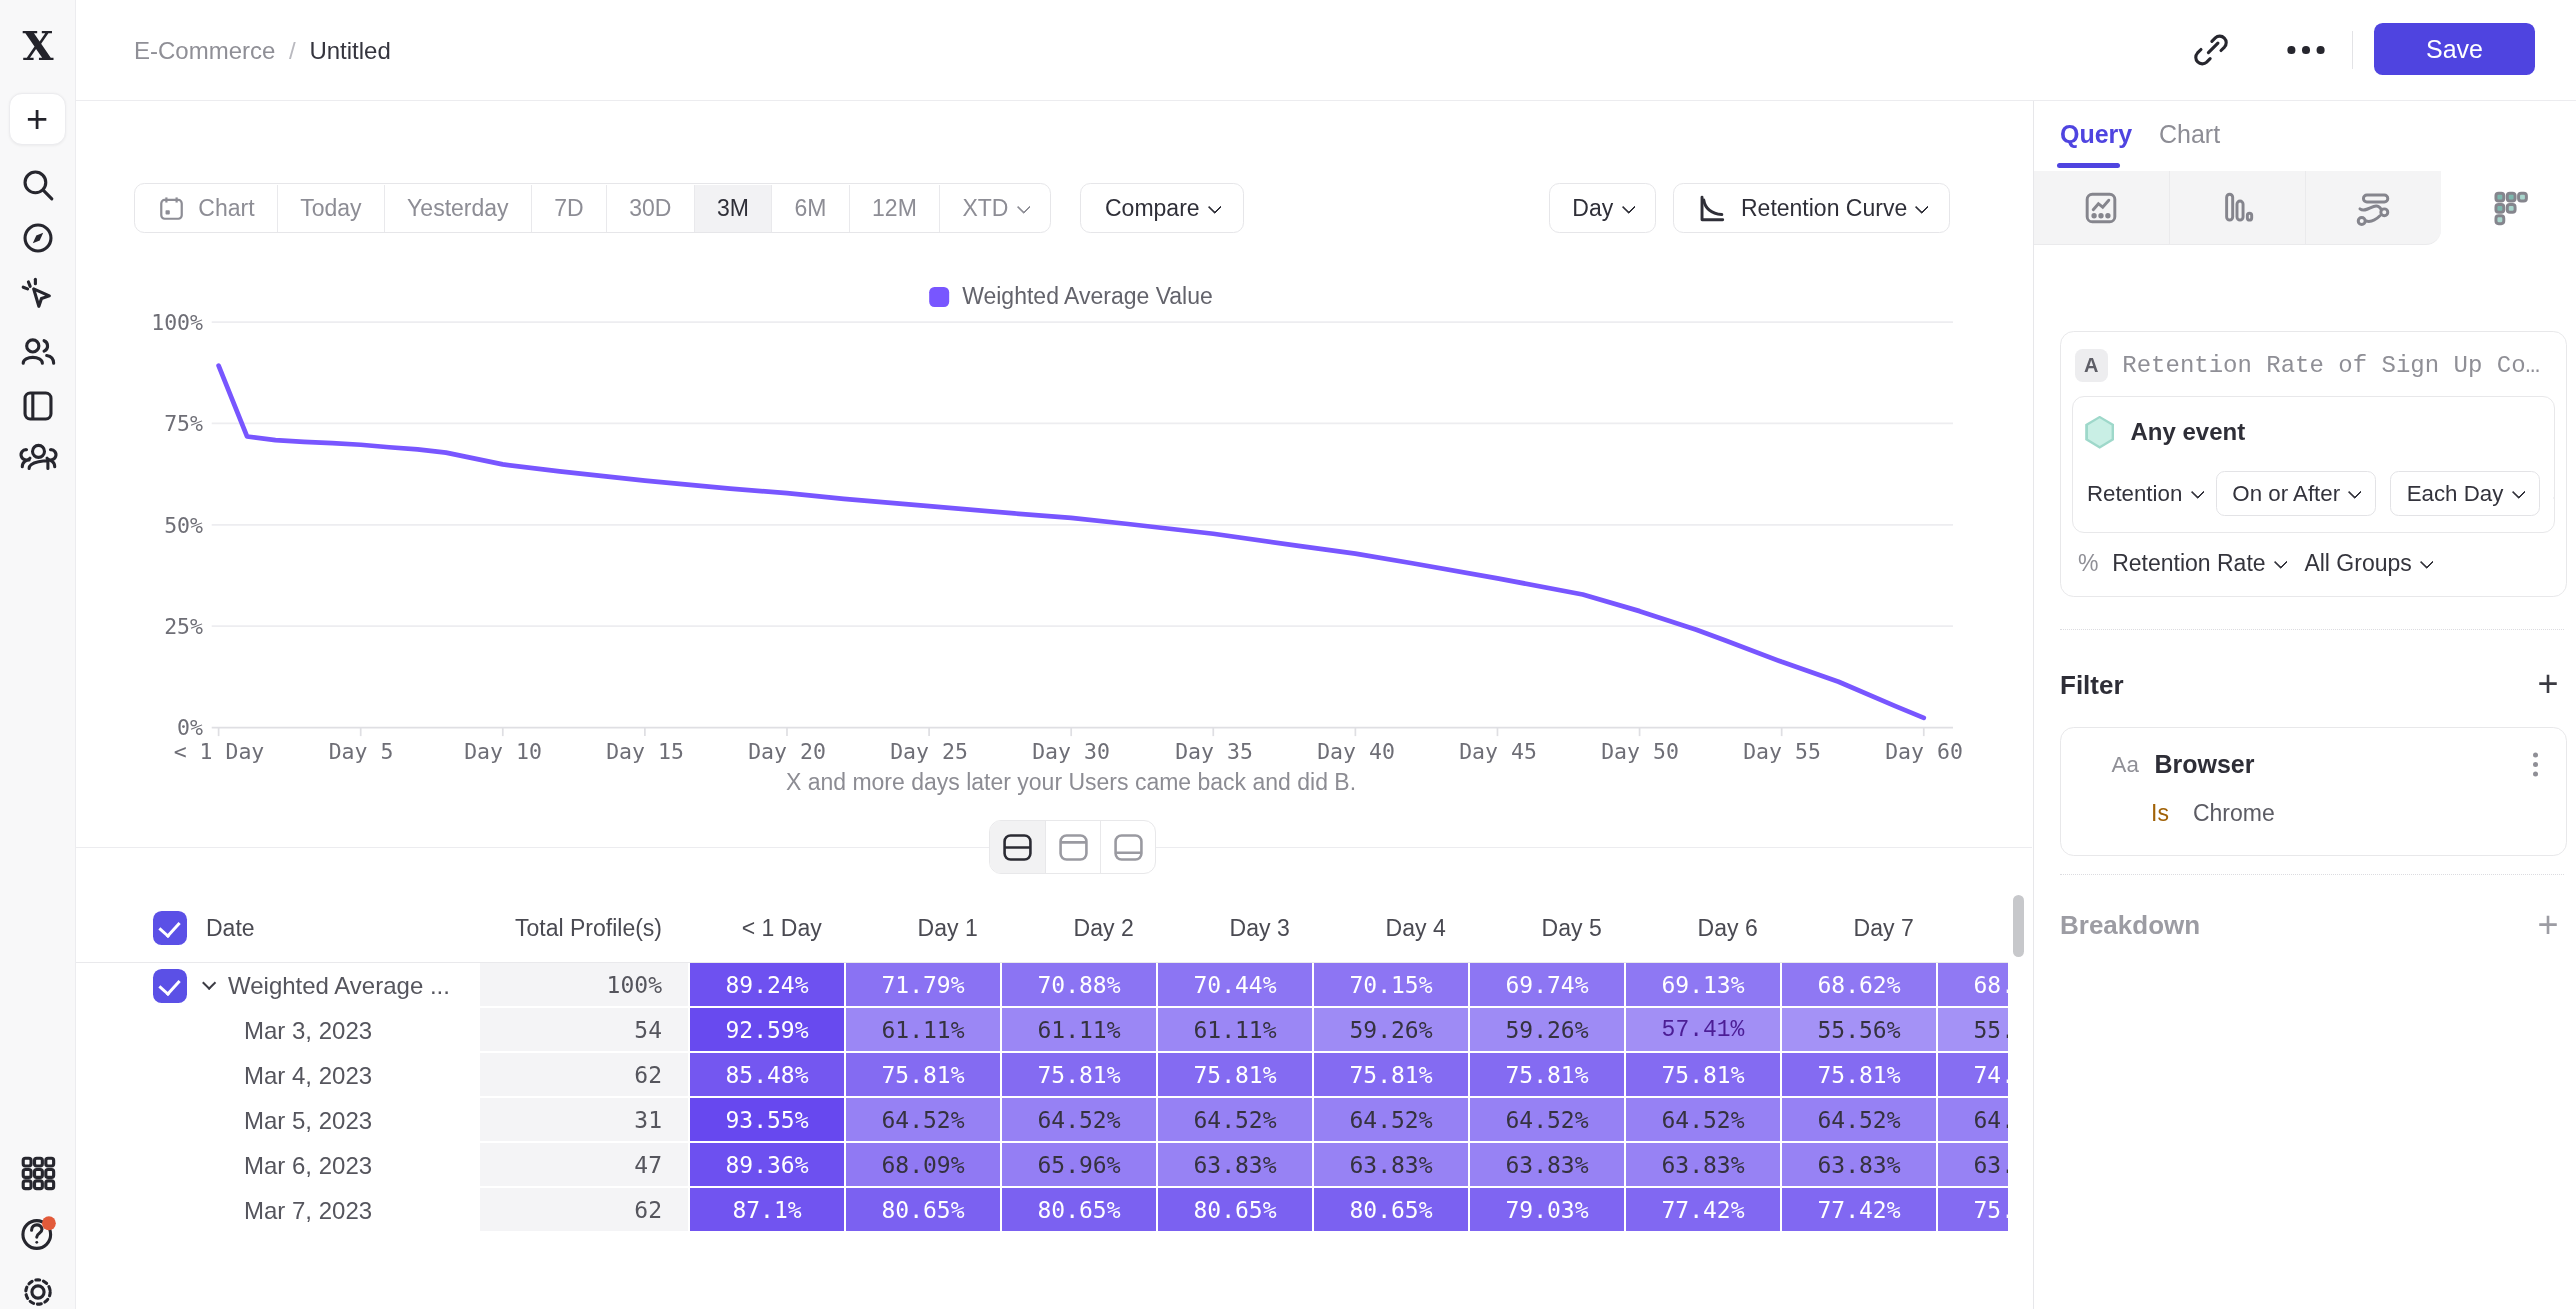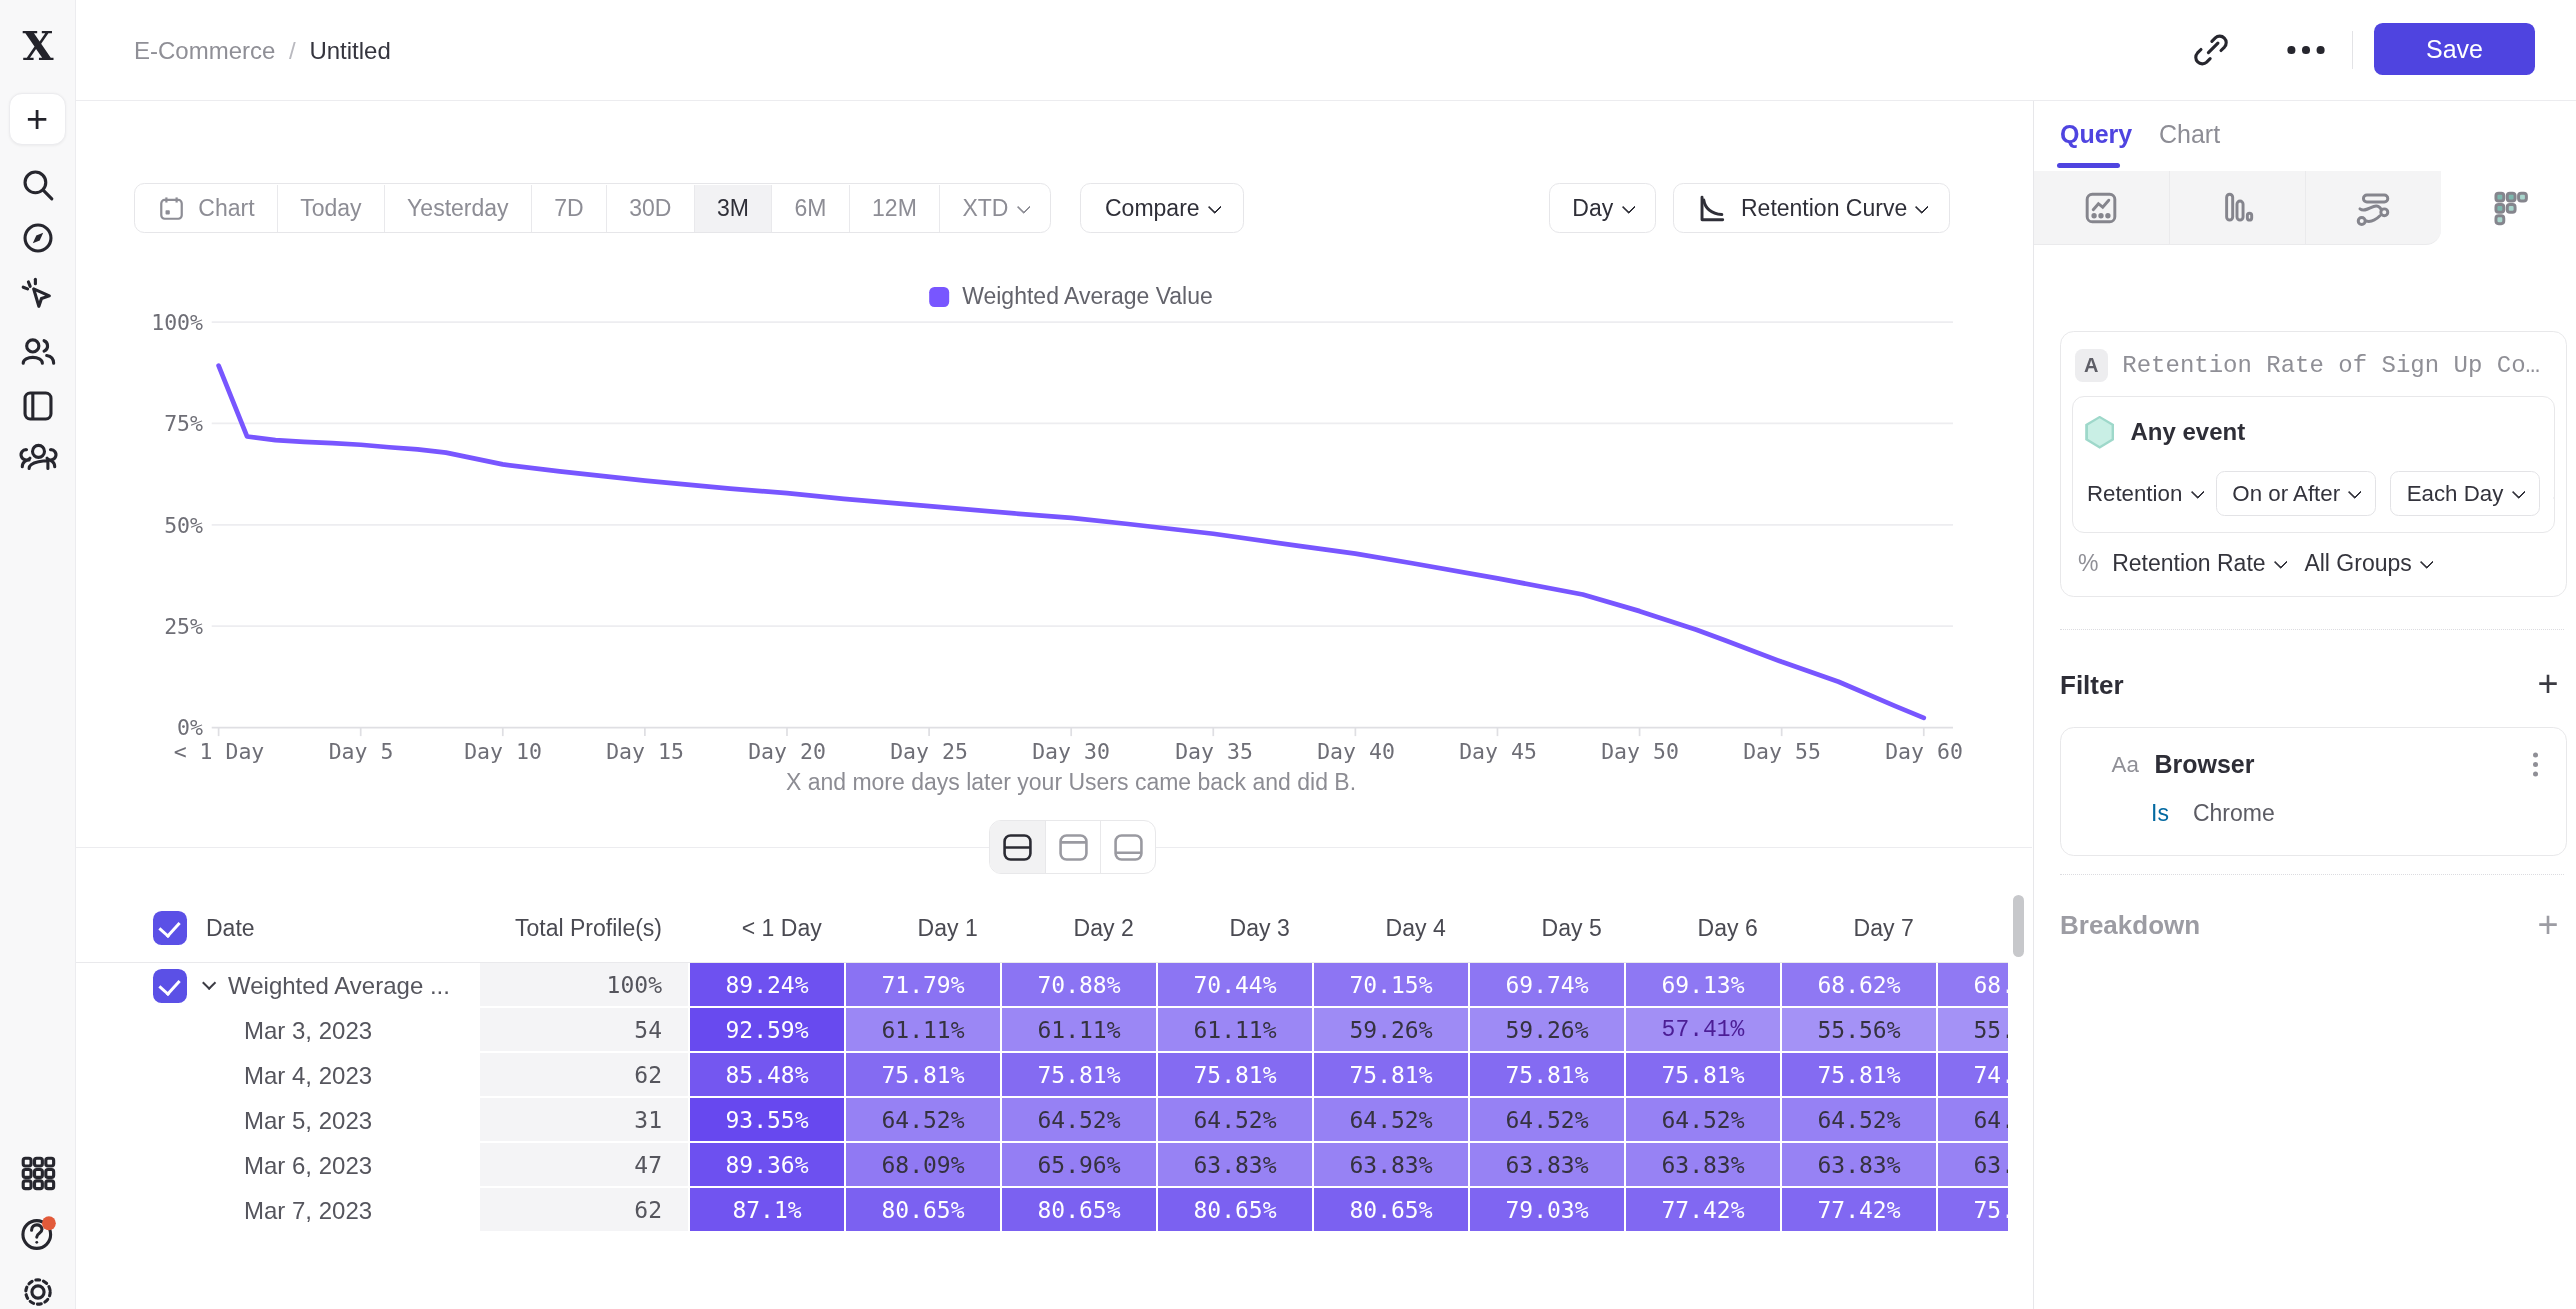--- a/index.html
+++ b/index.html
@@ -151,21 +151,21 @@
   .section-hd { position:absolute; left:26px; font-size:26px; font-weight:bold; color:#2e2e37; }
   .plus-mini { position:absolute; left:497px; width:34px; text-align:center; font-size:36px;
     font-weight:300; color:#3a3a42; line-height:1; }
   #filter-card { position:absolute; left:26px; top:626px; width:507px; height:129px;padding-left:30px; }
   #f-row1 { display:flex; align-items:center; padding:22.3px 19px 0 20.6px; }
   #f-type { font-size:22.3px; color:#8f8f96; flex:0 0 auto; }
   #f-name { font-size:25px; font-weight:bold; color:#2e2e37; margin-left:15.5px; flex:1; }
   .kebab { width:5.2px; height:5.2px; border-radius:50%; background:#8f8f96;
     box-shadow:0 9.5px 0 #8f8f96, 0 -9.5px 0 #8f8f96; margin-right:8.6px; }
   #f-row2 { display:flex; align-items:center; padding:20.6px 0 0 60px; font-size:23px; }
-  #f-op { color:#0369a1; }
+  #f-op { color:#a16207; }
   #f-val { color:#5c5c64; margin-left:24px; }
   #breakdown-hd { color:#9c9ca3; }
   #breakdown-plus { color:#9c9ca3; }
 </style>
 </head>
 <body>
 
 <div id="sidebar">
   <div id="logo">X</div>
   <div class="side-plus">+</div>

